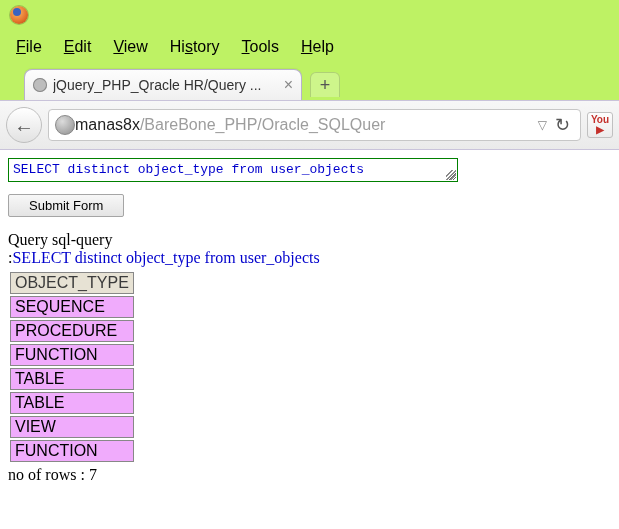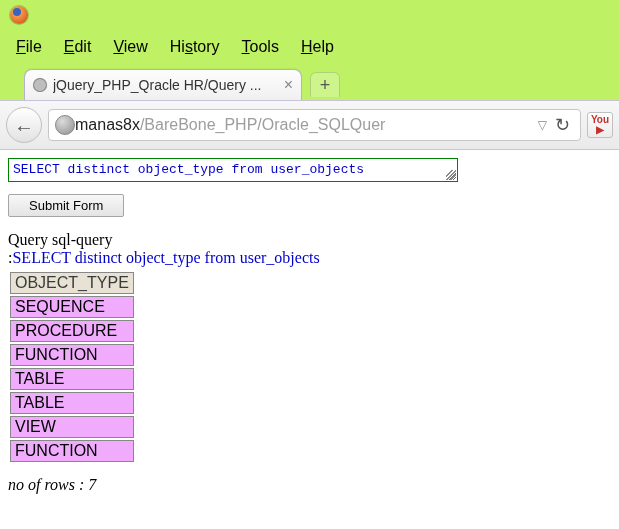--- a/index.html
+++ b/index.html
@@ -242,22 +242,21 @@
     padding: 1px 4px;
     text-align: left;
     background:#f0abfc;
   }
   table.result th {
     background: #e7e2d4;
     font-weight: normal;
     color:#3a3a3a;
   }
   .rowcount {
-    margin-top: 12px;
-    font-style: italic;
+    margin-top: 2px;
   }
 </style>
 </head>
 <body>
 
 <div class="browser-chrome">
 
   <div class="titlebar">
     <div class="ff-icon"></div>
   </div>

